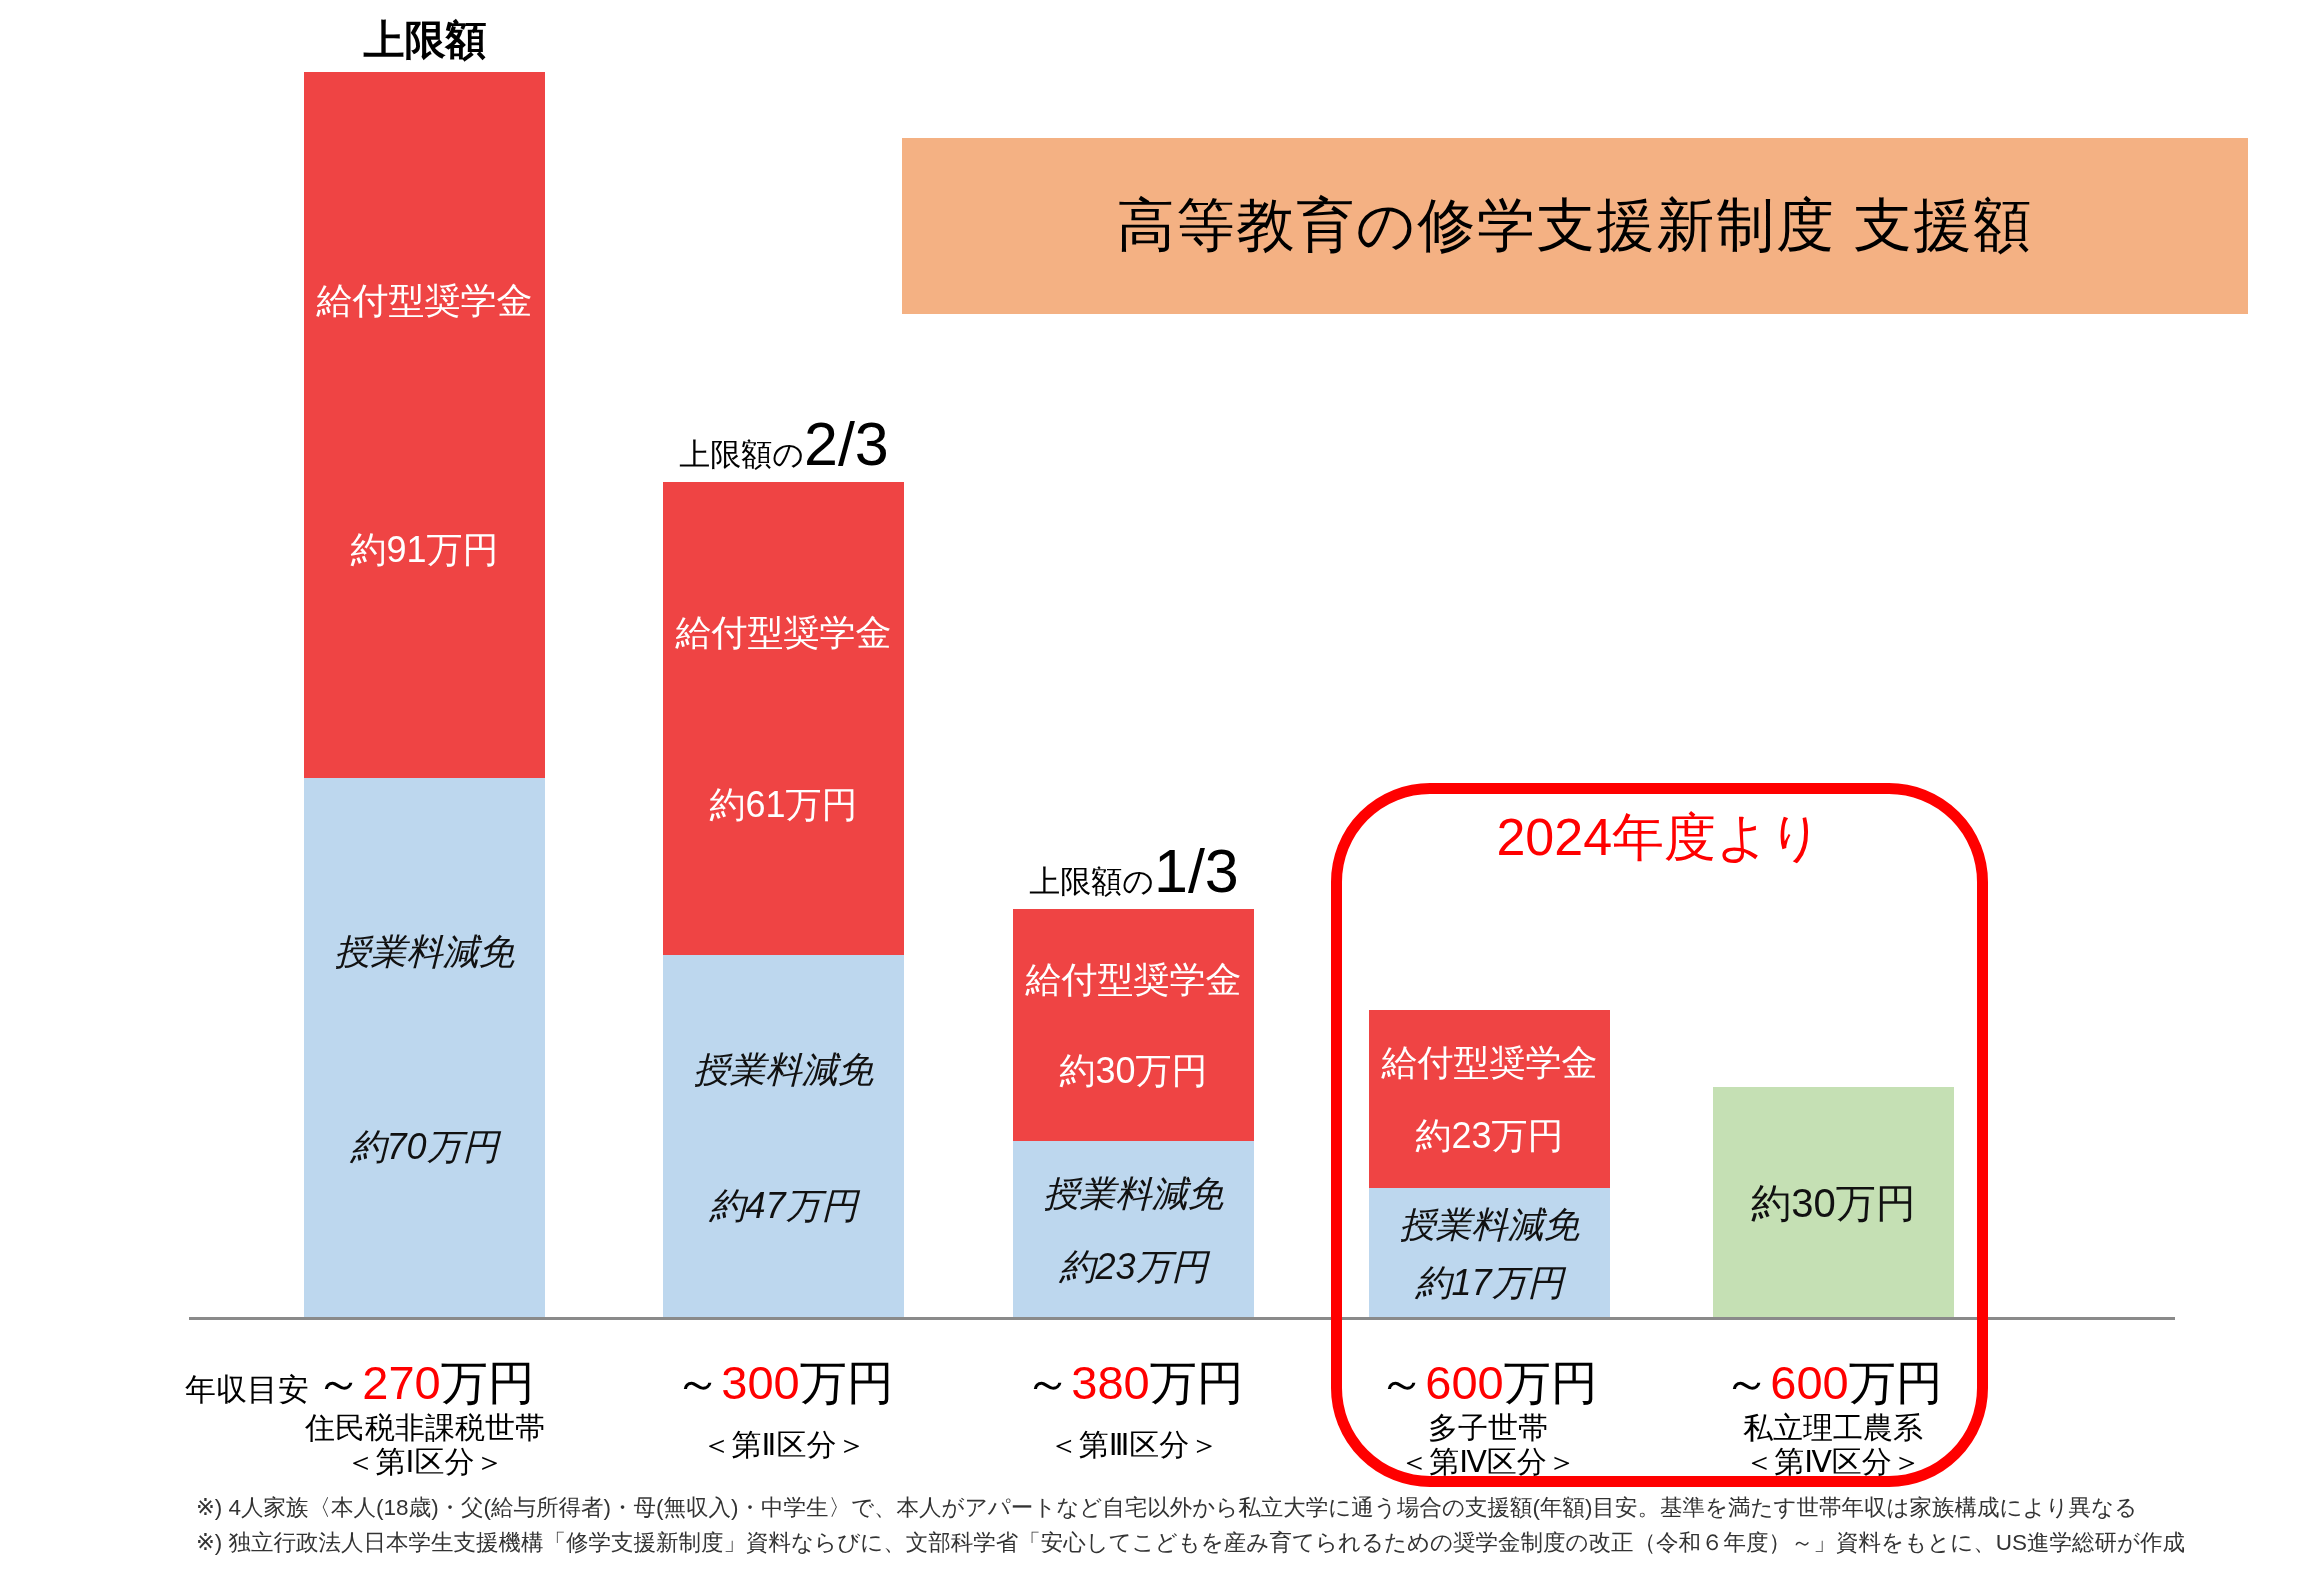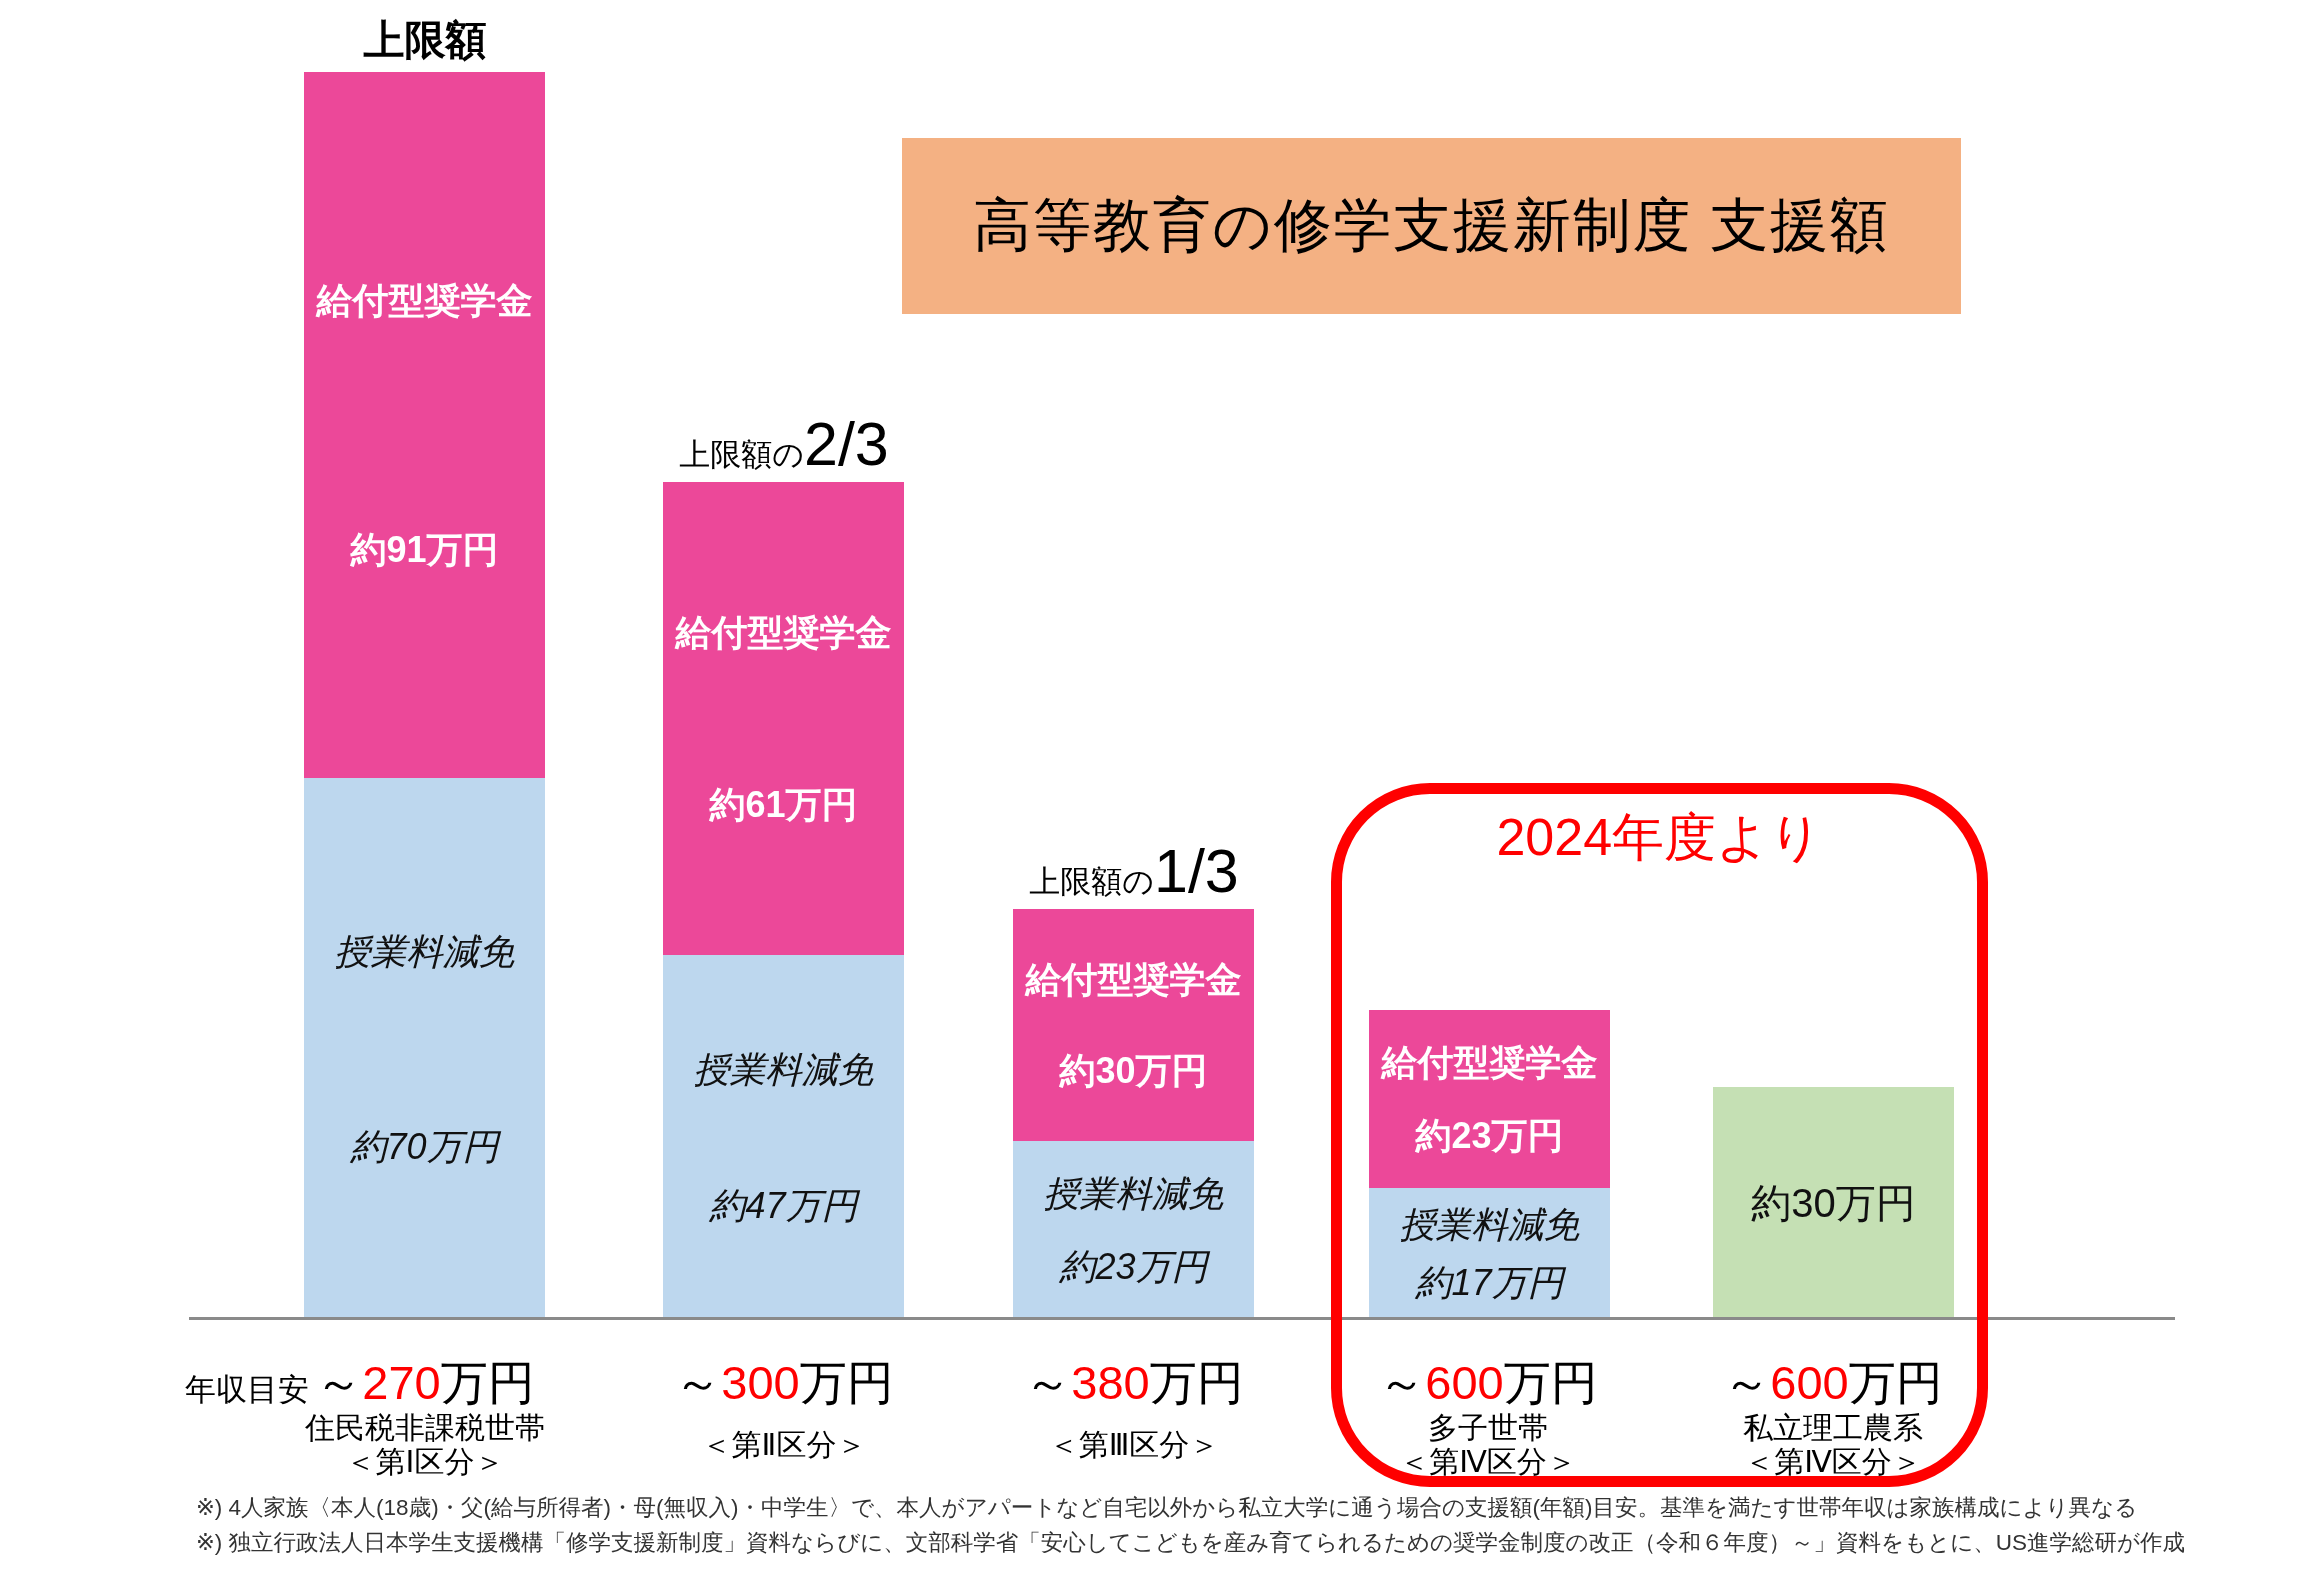--- a/index.html
+++ b/index.html
@@ -1,36 +1,36 @@
 <!DOCTYPE html>
 <html style="font-size:14.4px"><head>
 <meta charset="utf-8">
 <style>
   html,body{margin:0;padding:0;background:#ffffff;}
   .canvas{
     position:relative;width:2304px;height:1590px;background:#ffffff;
     font-family:"Liberation Sans","DejaVu Sans",sans-serif;color:#000;overflow:hidden;
   }
   .title-box{
-    position:absolute;left:902px;top:138px;width:1059px;height:176px;
+    position:absolute;left:902px;top:138px;width:1346px;height:176px;
     background:#F4B183;display:flex;align-items:center;justify-content:center;
     font-size:58px;letter-spacing:1.8px;white-space:nowrap;
   }
   .cap-label{position:absolute;width:414px;text-align:center;line-height:1;white-space:nowrap;}
   .cap-prefix{font-size:31px;}
   .cap-main{font-size:61px;}
   .cap-main-solo{font-size:41px;font-weight:bold;}
   .cap-prefix-sm{font-size:25px;}
   .cap-main-sm{font-size:40px;}
   .seg{
     position:absolute;width:241px;display:flex;flex-direction:column;
     justify-content:space-evenly;align-items:center;text-align:center;
     font-size:36px;line-height:1.15;white-space:nowrap;
   }
-  .seg.dark{background:#ec4899;color:#ffffff;font-weight:bold;}
+  .seg.dark{background:#ef4444;color:#ffffff;}
   .seg.light{background:#BDD7EE;color:#111111;font-style:italic;}
   .seg.green{background:#C5E0B4;color:#111111;font-size:40px;}
   .axis-line{position:absolute;left:189px;top:1317px;width:1986px;height:2.7px;background:#8a8a8a;z-index:2;}
   .row-label{position:absolute;left:185px;top:1369px;font-size:31px;white-space:nowrap;}
   .income{
     position:absolute;top:1356px;height:52px;width:450px;
     display:flex;align-items:center;justify-content:center;
     font-size:47px;line-height:1;white-space:nowrap;
   }
   .income .val{color:#FF0000;}

